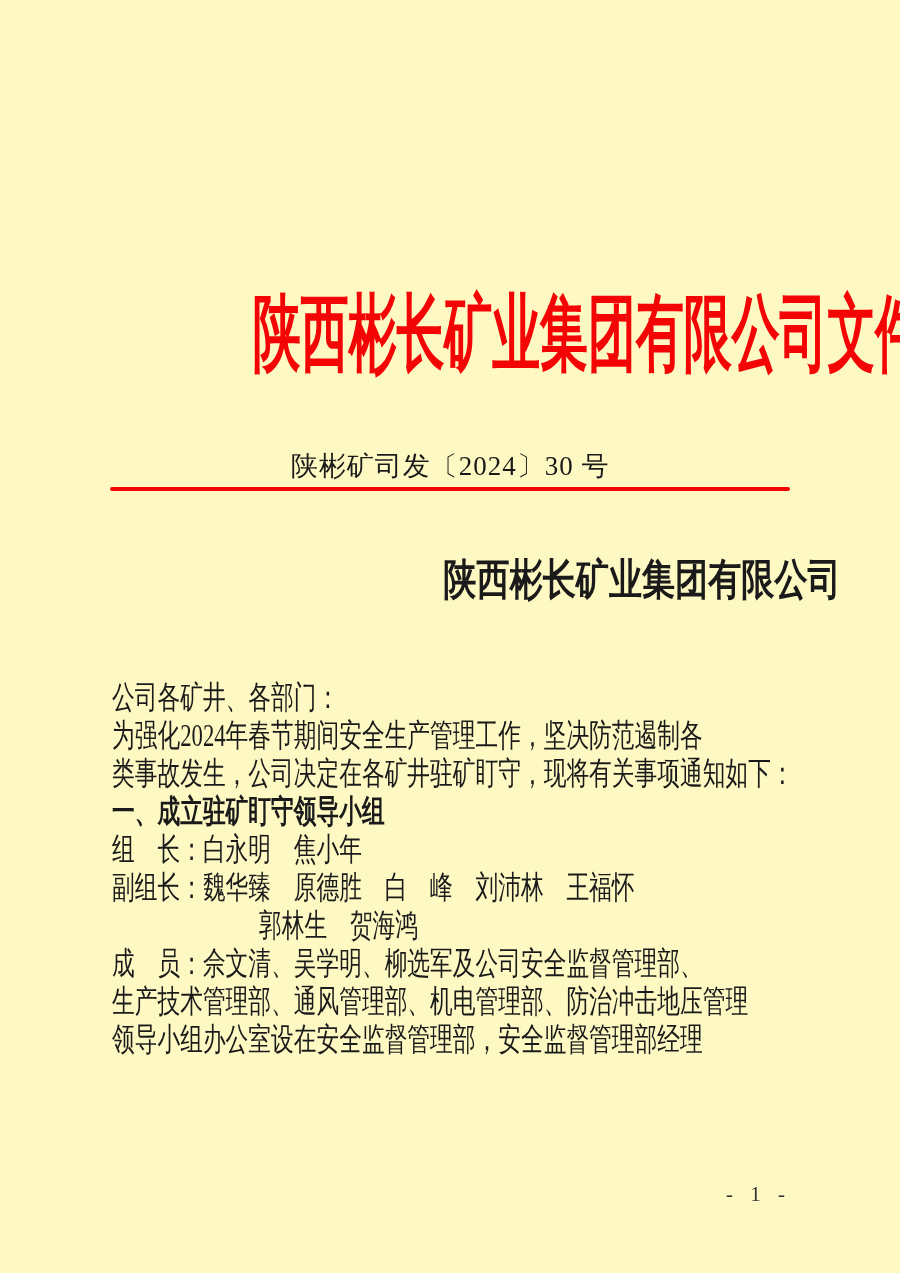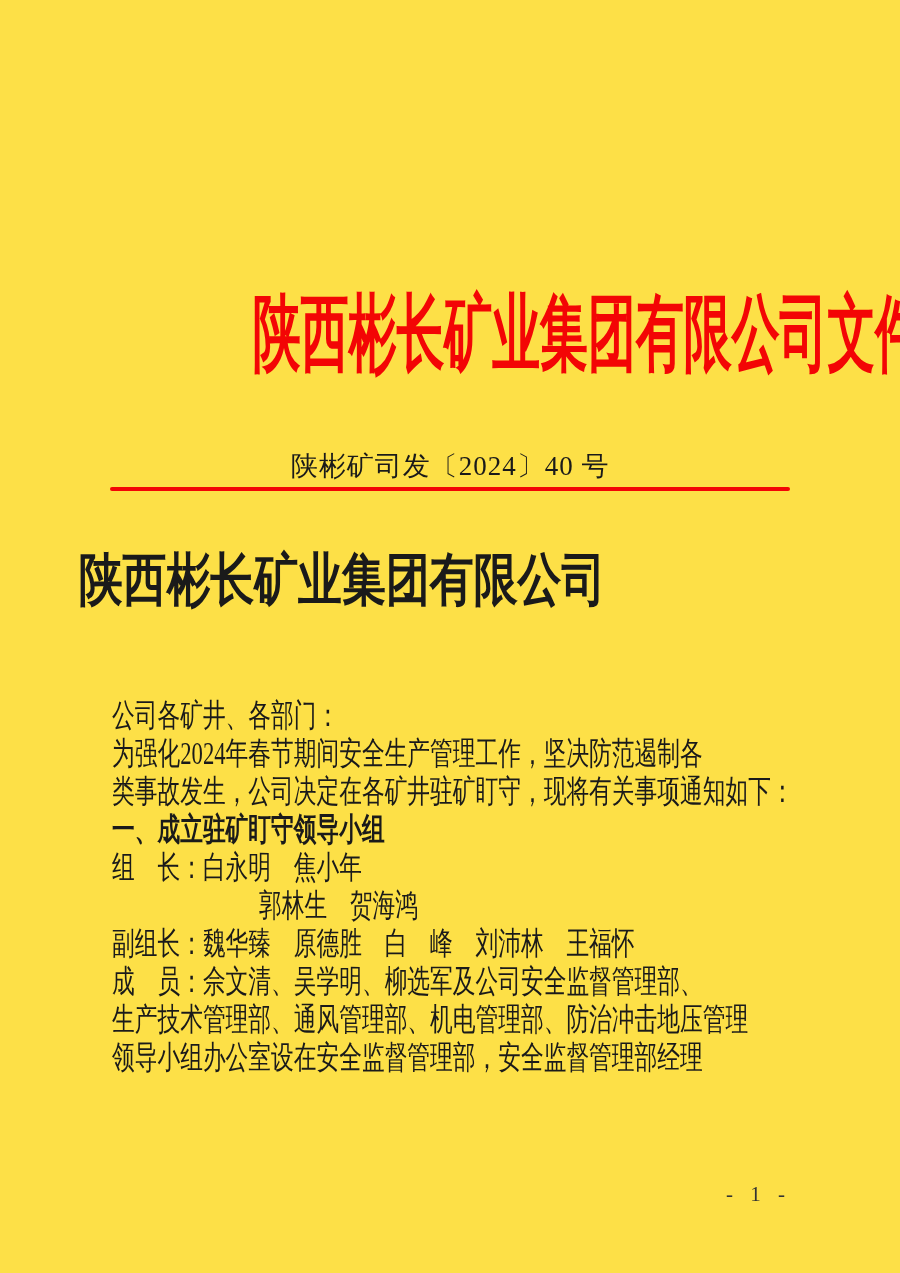--- a/index.html
+++ b/index.html
@@ -4,21 +4,21 @@
 <style>
   html, body {
     margin: 0;
     padding: 0;
     background: #ffffff;
   }
   .page {
     position: relative;
     width: 900px;
     height: 1273px;
-    background: #fde047;
+    background: #fef9c3;
     overflow: hidden;
     font-family: "Liberation Serif", serif;
     color: #1a1a1a;
   }
 
   
   .letterhead {
     position: absolute;
     left: 0; right: 0;
     top: 289px;
@@ -59,38 +59,38 @@
     height: 4px;
     background: #f30505;
     border-radius: 2px;
   }
 
   
   .doctitle {
     position: absolute;
     left: 0; right: 0;
     top: 556px;
-    text-align: left;
+    text-align: right;
     font-weight: bold;
-    font-size: 57px;
+    font-size: 43px;
     line-height: 48px;
     white-space: nowrap;
   }
   .doctitle .cx {
     display: inline-block;
     transform: scaleX(0.77);
     transform-origin: 50% 50%;
     white-space: nowrap;
   }
 
   
   .docbody {
     position: absolute;
     left: 112px;
-    top: 696px;
+    top: 678px;
     width: 690px;
     font-size: 32px;
   }
   .bline {
     height: 38px;
     line-height: 38px;
     white-space: nowrap;
   }
   .bline .cx {
     display: inline-block;
@@ -119,21 +119,21 @@
 </style>
 </head>
 <body>
 
 <div class="page">
 
   <div class="letterhead">
     <span class="cx">陕西彬长矿业集团有限公司文件</span>
   </div>
 
-  <div class="docnum">陕彬矿司发〔2024〕40 号</div>
+  <div class="docnum">陕彬矿司发〔2024〕30 号</div>
 
   <div class="redline"></div>
 
   <div class="doctitle">
     <div>
       <span class="cx">陕西彬长矿业集团有限公司</span>
     </div>
   </div>
 
   <div class="docbody">
@@ -145,25 +145,25 @@
     </div>
     <div class="bline">
       <span class="cx">类事故发生，公司决定在各矿井驻矿盯守，现将有关事项通知如下：</span>
     </div>
     <div class="bline i2 hd">
       <span class="cx">一、成立驻矿盯守领导小组</span>
     </div>
     <div class="bline i2">
       <span class="cx">组　长：白永明　焦小年</span>
     </div>
+    <div class="bline i2">
+      <span class="cx">副组长：魏华臻　原德胜　白　峰　刘沛林　王福怀</span>
+    </div>
     <div class="bline i6">
       <span class="cx">郭林生　贺海鸿</span>
-    </div>
-    <div class="bline i2">
-      <span class="cx">副组长：魏华臻　原德胜　白　峰　刘沛林　王福怀</span>
     </div>
     <div class="bline i2">
       <span class="cx">成　员：佘文清、吴学明、柳选军及公司安全监督管理部、</span>
     </div>
     <div class="bline">
       <span class="cx">生产技术管理部、通风管理部、机电管理部、防治冲击地压管理</span>
     </div>
     <div class="bline i2">
       <span class="cx">领导小组办公室设在安全监督管理部，安全监督管理部经理</span>
     </div>

